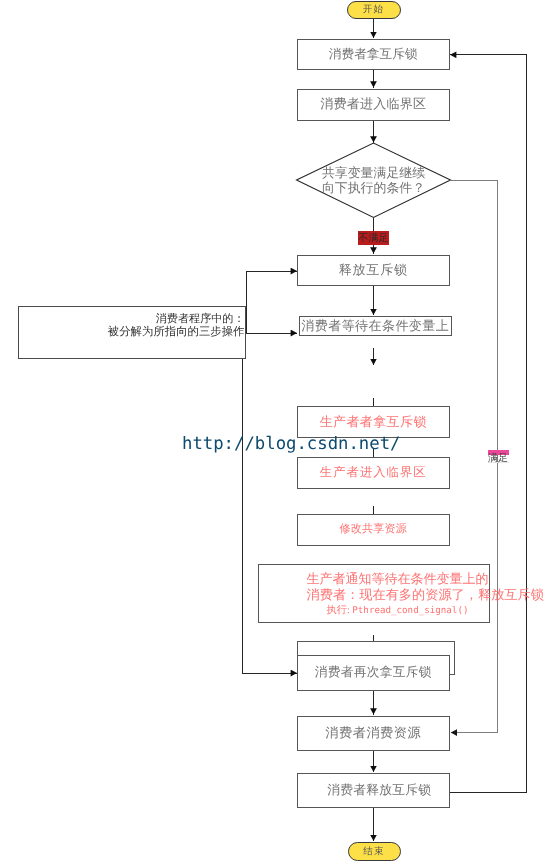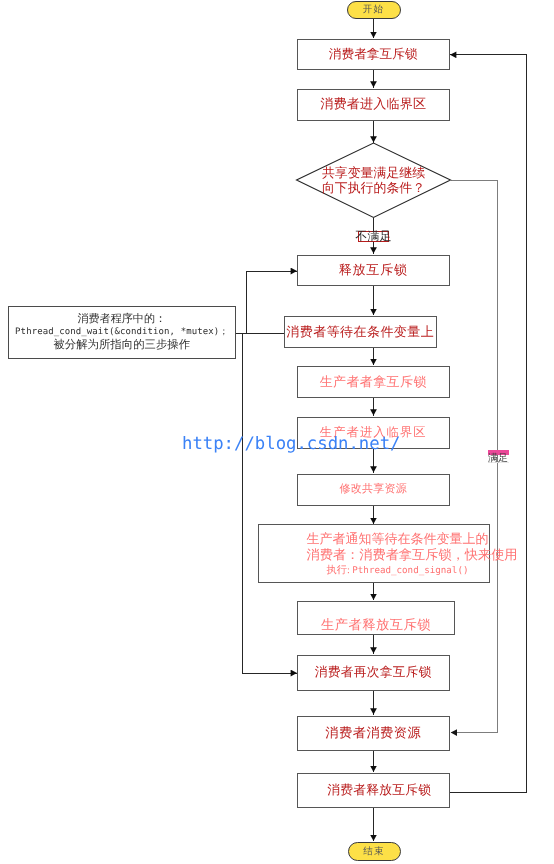--- a/index.html
+++ b/index.html
@@ -7,29 +7,29 @@
   body{width:554px;height:864px;position:relative;overflow:hidden;
        font-family:"Liberation Serif",serif;-webkit-font-smoothing:antialiased;
        text-rendering:geometricPrecision;}
   #page{position:absolute;left:0;top:0;width:554px;height:864px;background:#fff;}
   .node{position:absolute;box-sizing:border-box;border:1px solid #565656;
         display:flex;align-items:center;justify-content:center;text-align:center;
         background:#fff;line-height:1.25;white-space:nowrap;}
   .term{position:absolute;box-sizing:border-box;border:1px solid #3a3a3a;
         display:flex;align-items:center;justify-content:center;background:#fde047;
         font-size:9.5px;color:#555;letter-spacing:1.2px;}
-  .blue{color:#b91c1c;justify-content:center;}
-  .red{color:#ff7272;}
-  .lbl{position:absolute;box-sizing:border-box;border:1px solid #b91c1c;background:#fff;
-       font-size:12px;color:#2a2a2a;display:flex;align-items:center;
+  .blue{color:#737373;justify-content:center;}
+  .red{color:#ff7272;margin-top:40px;}
+  .lbl{position:absolute;box-sizing:border-box;border:7px solid #b91c1c;background:#fff;
+       font-size:10px;color:#2a2a2a;display:flex;align-items:center;
        justify-content:center;letter-spacing:0.2px;white-space:nowrap;}
   .lbl2{position:absolute;box-sizing:border-box;border-top:5px solid #ec4899;border-bottom:1px solid #e6e6e6;
         color:#3a3a3a;display:flex;align-items:center;justify-content:center;white-space:nowrap;}
   svg.wires{position:absolute;left:0;top:0;width:554px;height:864px;overflow:visible;}
-  .wm{position:absolute;z-index:50;color:#3b82f6;font-size:17.3px;white-space:nowrap;letter-spacing:0px;
+  .wm{position:absolute;z-index:50;color:#0c4a6e;font-size:17.3px;white-space:nowrap;letter-spacing:0px;
       font-family:"DejaVu Sans Mono",monospace;}
   .dtext{position:absolute;text-align:center;line-height:1.35;white-space:nowrap;}
   .mono{font-family:"DejaVu Sans Mono",monospace;}
   .notify{position:absolute;box-sizing:border-box;border:1px solid #565656;background:#fff;
           text-align:center;line-height:1.25;}
   .annot{position:absolute;box-sizing:border-box;border:1px solid #4b4b4b;background:#fff;
          text-align:center;color:#2e2e2e;line-height:1.3;}
 </style>
 </head>
 <body>
@@ -76,21 +76,21 @@
     </div>
 <div class="node blue" style="left:297.0px;top:39.0px;width:152.5px;height:31.0px;font-size:12.6px;letter-spacing:0.13px;">
       <span>消费者拿互斥锁</span>
     </div>
 <div class="node blue" style="left:297.0px;top:88.5px;width:152.5px;height:32.0px;font-size:13.1px;letter-spacing:0.13px;">
       <span>消费者进入临界区</span>
     </div>
 <div class="node blue" style="left:297.0px;top:254.5px;width:152.5px;height:31.5px;font-size:13.0px;letter-spacing:0.8px;">
       <span>释放互斥锁</span>
     </div>
-<div class="node blue" style="left:284px;top:316.0px;width:152.5px;height:32.0px;font-size:13.0px;letter-spacing:0.44px;">
+<div class="node blue" style="left:299px;top:316.0px;width:152.5px;height:20px;font-size:13.0px;letter-spacing:0.44px;">
       <span>消费者等待在条件变量上</span>
     </div>
 <div class="node red" style="left:297.0px;top:366.0px;width:152.5px;height:31.5px;font-size:13.0px;letter-spacing:0.38px;">
       <span>生产者者拿互斥锁</span>
     </div>
 <div class="node red" style="left:297.0px;top:416.5px;width:152.5px;height:32.0px;font-size:12.3px;letter-spacing:1.07px;">
       <span>生产者进入临界区</span>
     </div>
 <div class="node red" style="left:297.0px;top:473.5px;width:152.5px;height:32.0px;font-size:11px;letter-spacing:0.27px;">
       <span>修改共享资源</span>
@@ -102,32 +102,31 @@
       <span>消费者再次拿互斥锁</span>
     </div>
 <div class="node blue" style="left:297.0px;top:715.5px;width:152.5px;height:35.0px;font-size:13.2px;letter-spacing:0.54px;">
       <span>消费者消费资源</span>
     </div>
 <div class="node blue" style="left:297.0px;top:773.0px;width:152.5px;height:35.0px;font-size:12.8px;letter-spacing:0.23px;padding-left:12px;">
       <span>消费者释放互斥锁</span>
     </div>
 <div class="notify red" style="left:257.5px;top:524px;width:232px;height:58.5px;padding-left:48px;">
       <div style="font-size:13px;line-height:16px;margin-top:5.5px;">生产者通知等待在条件变量上的</div>
-      <div style="font-size:13.2px;line-height:16px;white-space:nowrap;">消费者：消费者拿互斥锁，快来使用</div>
+      <div style="font-size:13.2px;line-height:16px;white-space:nowrap;">消费者：现在有多的资源了，释放互斥锁</div>
       <div style="font-size:10.2px;line-height:15px;white-space:nowrap;"><span>执行: </span><span class="mono" style="font-size:9.2px;">Pthread_cond_signal()</span></div>
     </div>
 <div class="dtext blue" style="left:296px;top:166px;width:155px;font-size:12.9px;line-height:14.8px;">
       <div>共享变量满足继续</div>
       <div>向下执行的条件？</div>
     </div>
 <div class="lbl" style="left:358px;top:230.5px;width:31px;height:11px;">
       <span>不满足</span>
     </div>
 <div class="lbl2" style="left:487.5px;top:450px;width:21px;height:12.5px;font-size:10px;">
       <span>满足</span>
     </div>
-<div class="annot" style="left:8px;top:306px;width:227.5px;height:53px;">
+<div class="annot" style="left:18px;top:306px;width:227.5px;height:53px;text-align:right;">
       <div style="font-size:11.1px;margin-top:6px;line-height:13px;">消费者程序中的：</div>
-      <div class="mono" style="font-size:9px;white-space:nowrap;line-height:13px;letter-spacing:0.1px;">Pthread_cond_wait(&amp;condition, *mutex)；</div>
       <div style="font-size:11.4px;line-height:13px;">被分解为所指向的三步操作</div>
     </div>
 <div class="wm" style="left:182px;top:434px;">http://blog.csdn.net/</div>
 </div>
 
 </body></html>

